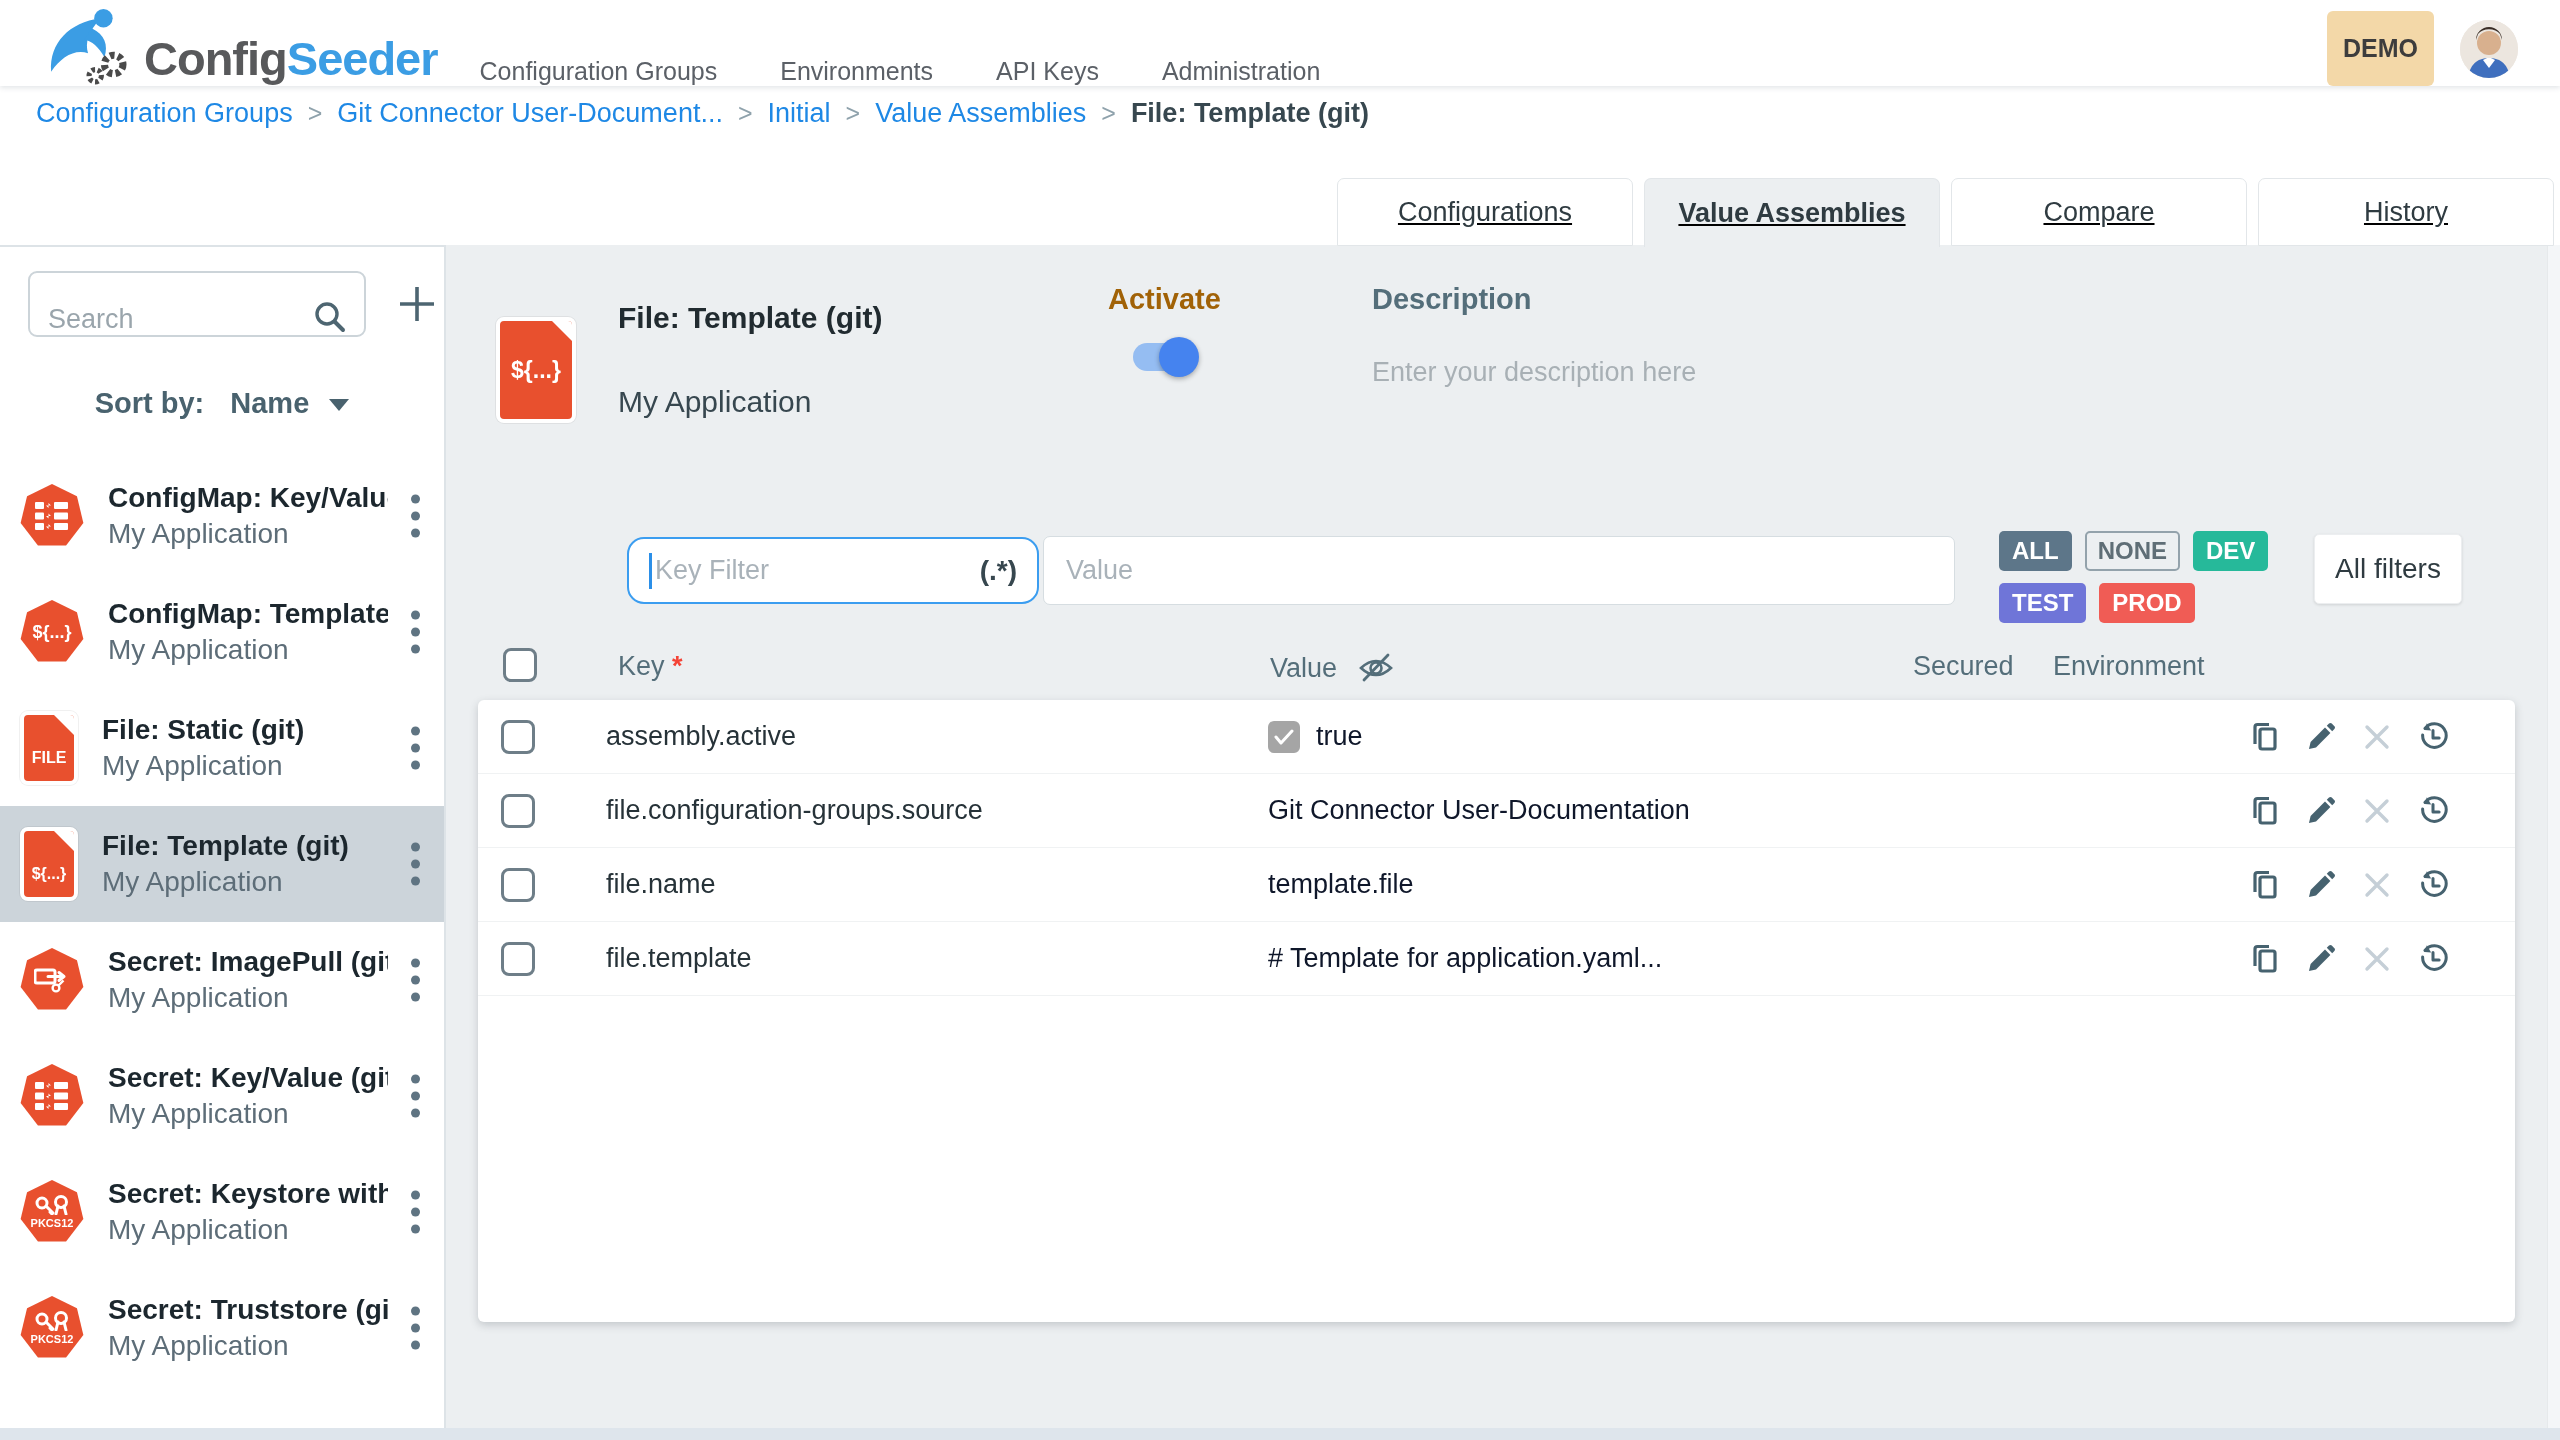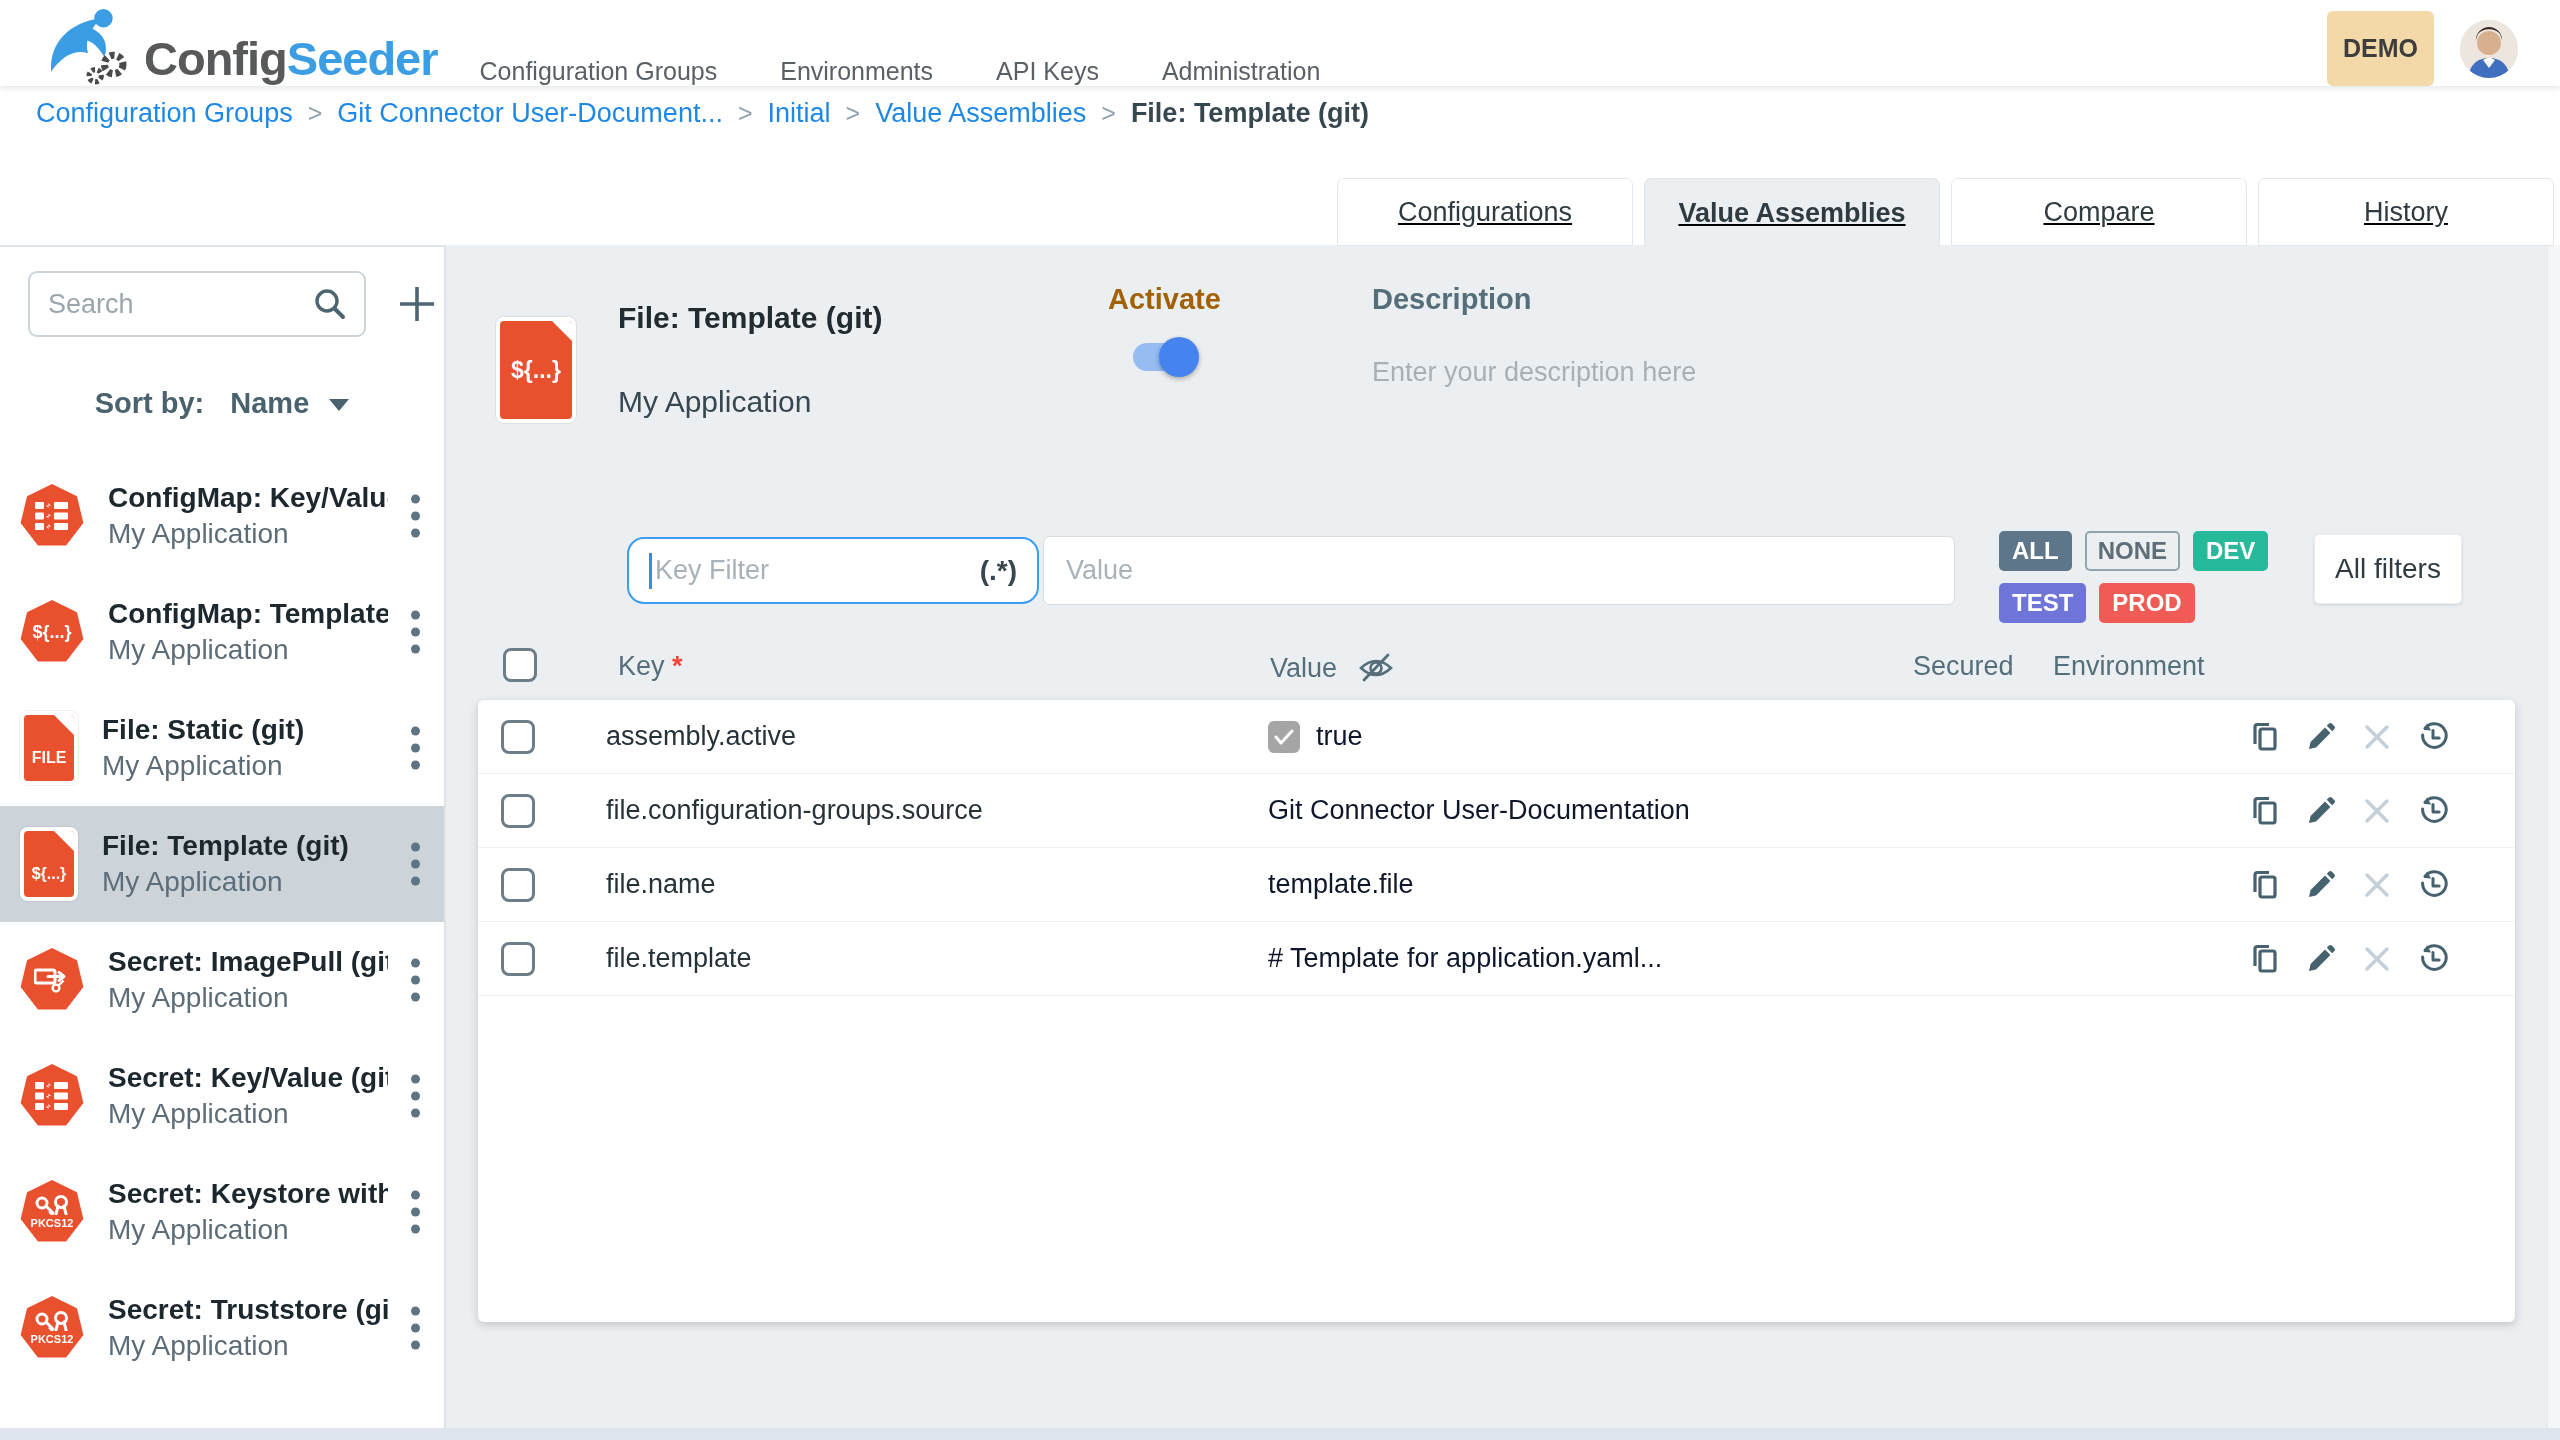--- a/index.html
+++ b/index.html
@@ -35,21 +35,21 @@
   .tab { width:296px; height:68px; display:flex; align-items:center; justify-content:center;
          font-size:27px; color:#2f3b41; background:#fff; border:1px solid #e2e6e9;
          border-radius:7px 7px 0 0; cursor:pointer; }
   .tab.active { background:#eceff1; font-weight:bold; border-bottom:none; height:69px; }
 
   
   .sidebar { position:absolute; top:245px; left:0; width:446px; height:1183px; background:#fff;
              border-top:2px solid #dde3e7; border-right:2px solid #dde3e7; }
   .search-row { display:flex; align-items:center; margin:24px 0 0 28px; gap:30px; }
   .search-box { width:338px; height:66px; border:2px solid #ccd4d9; border-radius:9px;
-                display:flex; align-items:center; padding:0 16px 0 18px; background:#fff; }
+                display:flex; align-items:flex-end; padding:0 16px 0 18px; background:#fff; }
   .search-box input { border:none; outline:none; flex:1; font-size:27px; color:#37474f;
                       font-family:"Liberation Sans",sans-serif; background:transparent; min-width:0; }
   .search-box input::placeholder { color:#9aa5ac; }
   .plus-btn { width:42px; height:42px; cursor:pointer; flex:0 0 auto; }
   .sort-row { margin-top:50px; text-align:center; font-size:29px; font-weight:bold; color:#49626e; }
   .sort-value { margin-left:18px; cursor:pointer; }
   .sort-caret { display:inline-block; margin-left:12px; width:0; height:0;
                 border-left:10px solid transparent; border-right:10px solid transparent;
                 border-top:12px solid #49626e; vertical-align:middle; }
   .side-list { margin-top:38px; }

